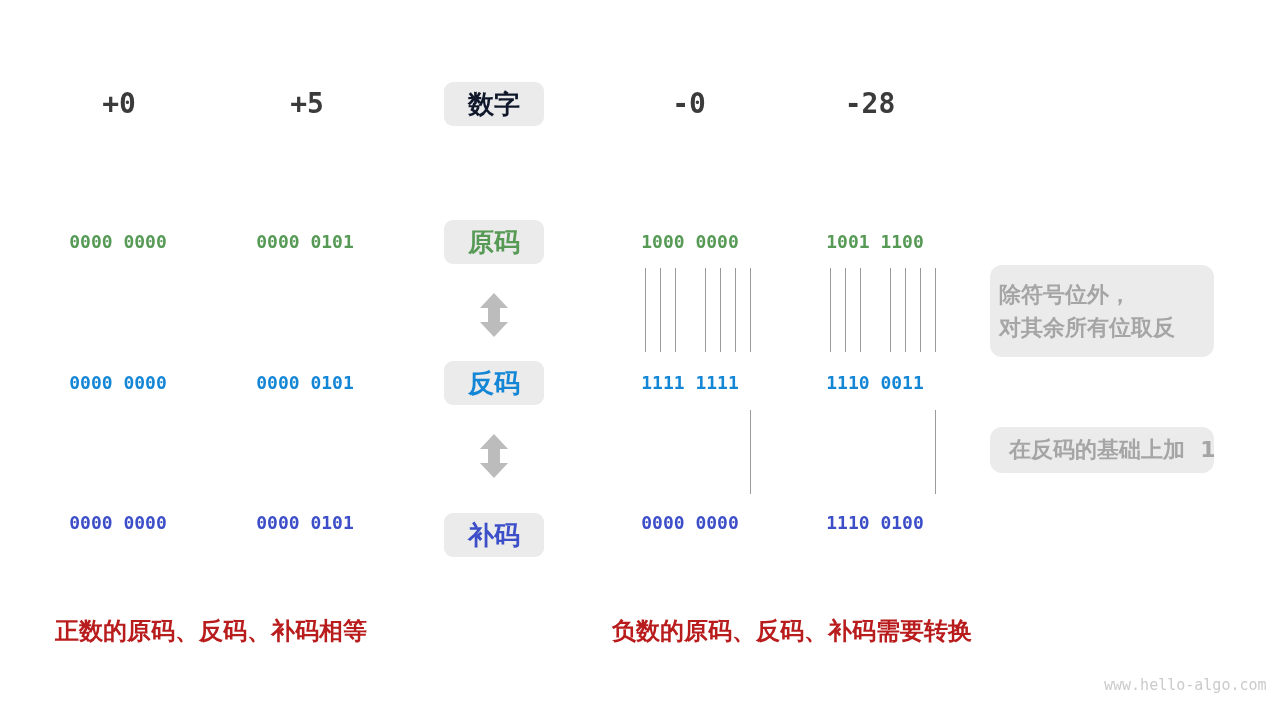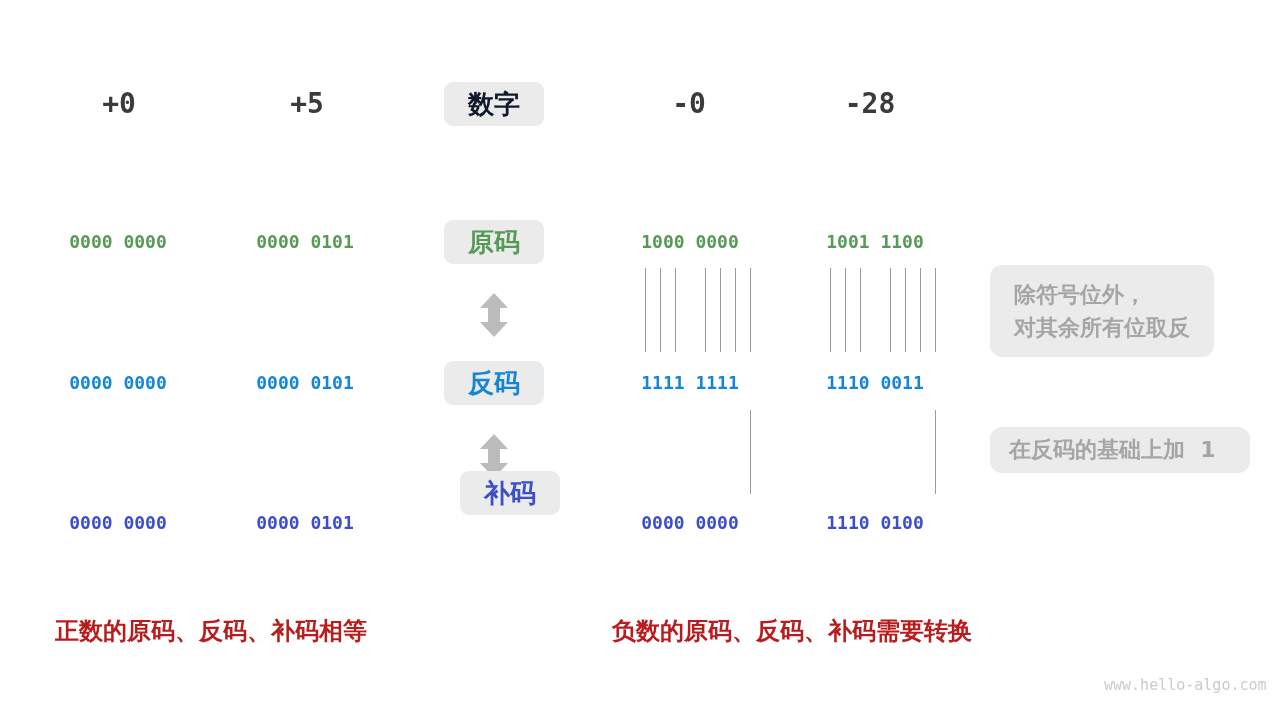--- a/index.html
+++ b/index.html
@@ -25,22 +25,22 @@
     display:flex;align-items:center;justify-content:center;
     font-weight:bold;font-size:26px;
   }
   .labelbox.dark{color:#0f172a;}
   .vline{position:absolute;width:1px;background:#9a9a9a;}
   .arrow{position:absolute;left:479px;width:30px;height:44px;}
   .note{
     position:absolute;background:#ebebeb;border-radius:12px;color:#a5a5a5;
     font-weight:bold;font-size:22px;
   }
-  .note1{left:990px;top:265px;width:224px;height:92px;padding:13px 0 0 24px;box-sizing:border-box;line-height:33px;}
-  .note2{left:990px;top:427px;width:260px;height:46px;display:flex;align-items:center;padding-left:19px;box-sizing:border-box;white-space:pre;}
+  .note1{left:990px;top:265px;width:224px;height:92px;padding:13px 0 0 9px;box-sizing:border-box;line-height:33px;}
+  .note2{left:990px;top:427px;width:224px;height:46px;display:flex;align-items:center;padding-left:19px;box-sizing:border-box;white-space:pre;}
   .caption{position:absolute;top:616px;font-weight:bold;font-size:24px;line-height:30px;color:#b91c1c;}
   .watermark{
     position:absolute;left:1104px;top:676px;font-size:15px;color:#cbcbcb;
     font-family:"DejaVu Sans Mono","Liberation Mono",monospace;
   }
 </style>
 </head>
 <body>
 
 <div id="canvas">
@@ -96,21 +96,21 @@
   <div class="arrow" style="top:434px;">
     <svg width="30" height="44" viewBox="0 0 30 44">
       <path d="M15 0 L29 15 L21 15 L21 29 L29 29 L15 44 L1 29 L9 29 L9 15 L1 15 Z" fill="#bcbcbc"></path>
     </svg>
   </div>
 
   <div class="bin indigo" style="left:118px;top:509px;">0000 0000</div>
   <div class="bin indigo" style="left:305px;top:509px;">0000 0101</div>
   <div class="bin indigo" style="left:690px;top:509px;">0000 0000</div>
   <div class="bin indigo" style="left:875px;top:509px;">1110 0100</div>
-  <div class="labelbox indigo" style="top:471px;margin-left:16px;">补码</div>
+  <div class="labelbox indigo" style="top:513px;">补码</div>
 
   <div class="note note1">
     <div>除符号位外，</div>
     <div>对其余所有位取反</div>
   </div>
   <div class="note note2">在反码的基础上加  1</div>
 
   <div class="caption" style="left:55px;">正数的原码、反码、补码相等</div>
   <div class="caption" style="left:612px;">负数的原码、反码、补码需要转换</div>
 

